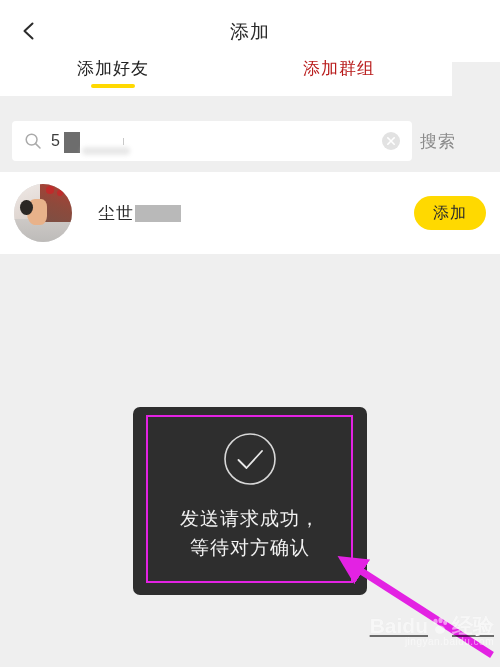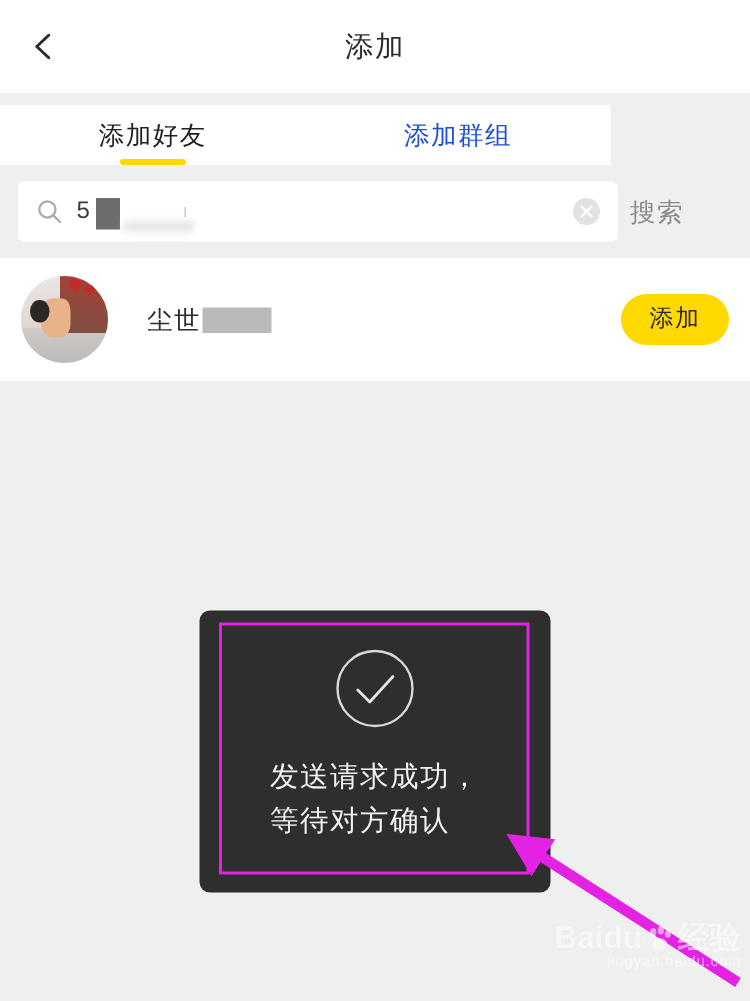--- a/index.html
+++ b/index.html
@@ -49,38 +49,38 @@
   .header-title {
     font-size: 19px;
     color: #2b2b2b;
     letter-spacing: 1px;
     line-height: 1;
   }
 
   
   .tabs {
     position: absolute;
-    top: 70px; left: 0;
-    width: 407px;
+    top: 48px; left: 0;
+    width: 452px;
     height: 48px;
     background: #ffffff;
     display: flex;
   }
   .tab {
     flex: 1 1 50%;
     position: relative;
     display: flex;
     align-items: flex-start;
     justify-content: center;
     padding-top: 12px;
     cursor: pointer;
   }
   .tab-label {
     font-size: 17px;
-    color: #1d4ed8;
+    color: #b91c1c;
     letter-spacing: 1px;
     line-height: 1;
   }
   .tab.active .tab-label {
     color: #222222;
   }
   .tab-underline {
     position: absolute;
     bottom: 8px;
     left: 50%;
@@ -283,20 +283,21 @@
     align-items: center;
   }
   .toast-check {
     margin-top: 24px;
     width: 56px;
     height: 56px;
     flex: none;
   }
   .toast-text {
     margin-top: 18px;
+    text-align: center;
     font-size: 19px;
     line-height: 1.5;
     color: #f2f2f2;
     letter-spacing: 1px;
   }
   .toast-line { display: block; }
 
   
   .anno-rect {
     position: absolute;
@@ -322,20 +323,21 @@
     bottom: 6px;
     width: 132px;
     height: 46px;
     pointer-events: none;
     opacity: 0.55;
   }
   .wm-row {
     display: flex;
     align-items: center;
     justify-content: flex-end;
+    text-decoration: underline;
   }
   .wm-main {
     font-size: 21px;
     color: #ffffff;
     font-weight: bold;
     letter-spacing: 0px;
     text-shadow: 0 0 1px rgba(0,0,0,0.10);
     line-height: 1;
   }
   .wm-paw {

